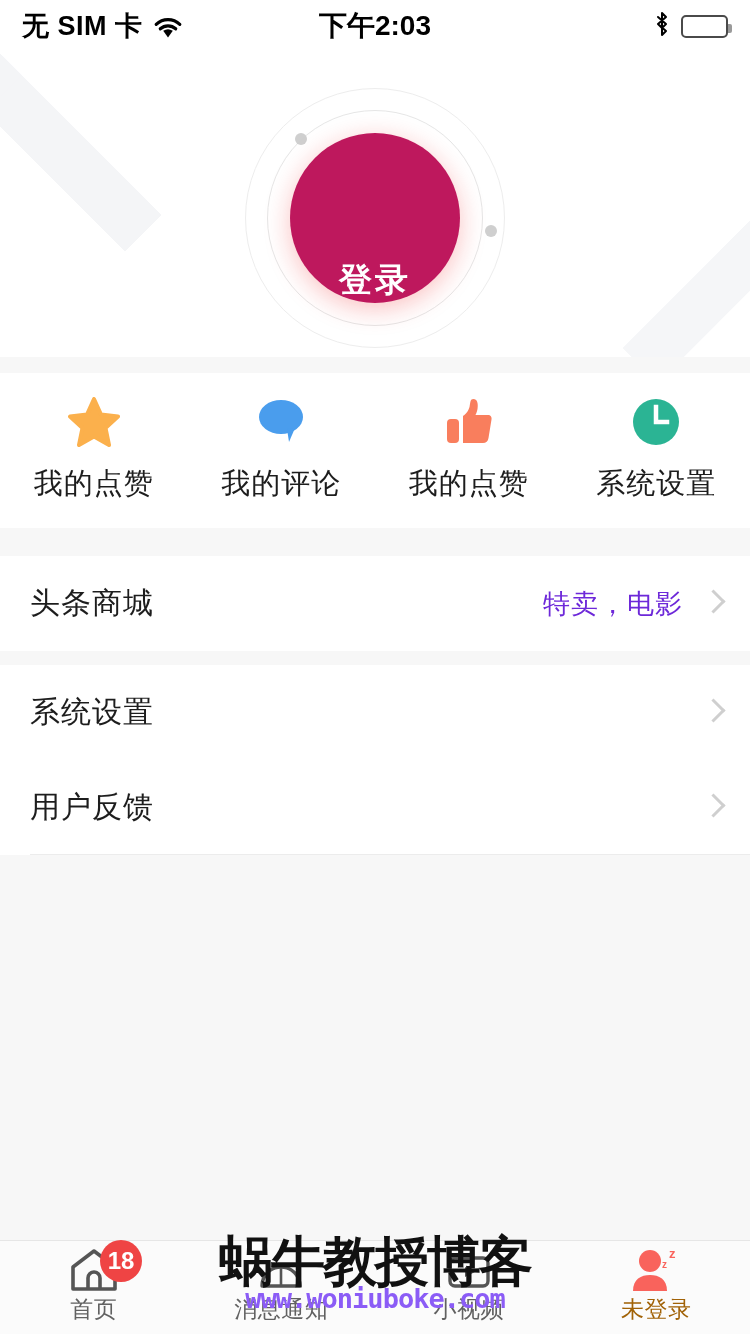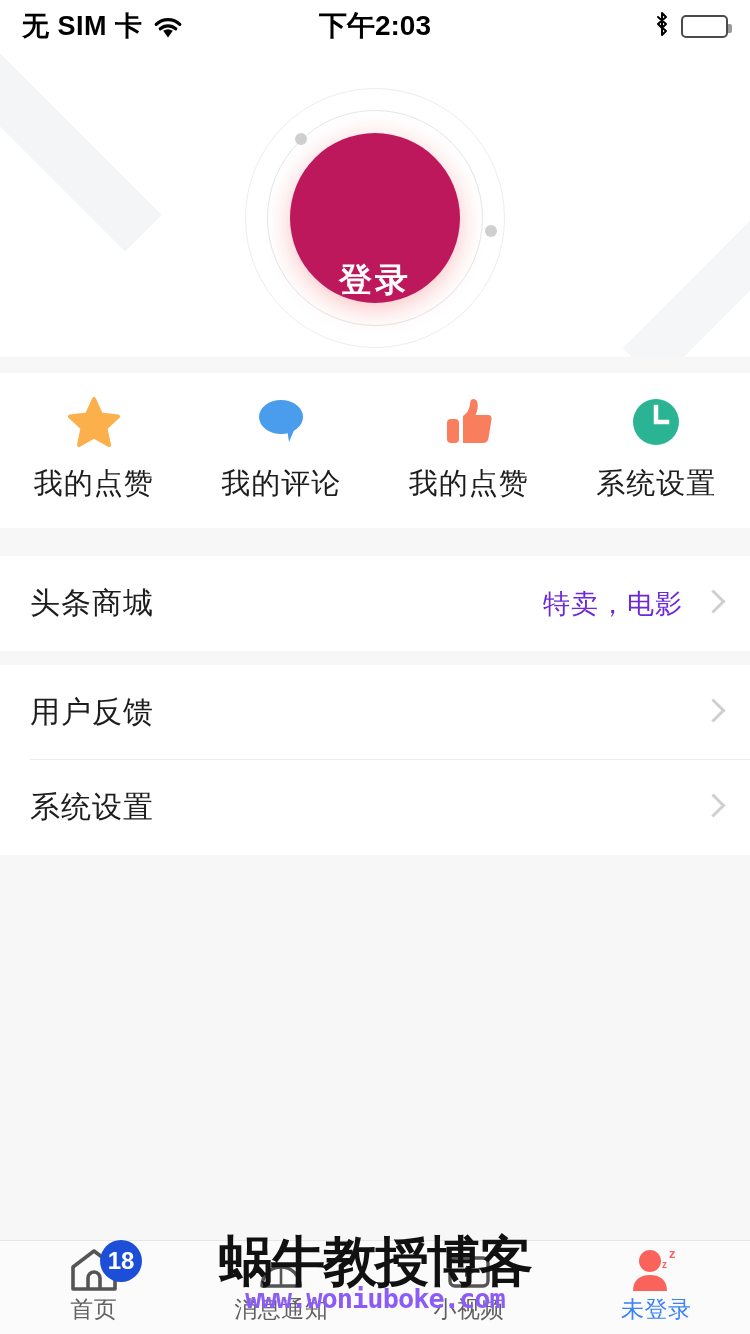--- a/index.html
+++ b/index.html
@@ -171,27 +171,27 @@
     border-top:1px solid #e6e6e6;
     display:flex;
   }
   .tab {
     flex:1; display:flex; flex-direction:column;
     align-items:center; justify-content:center;
     position:relative; cursor:pointer;
   }
   .tab-ico { height:42px; display:flex; align-items:flex-end; justify-content:center; position:relative; }
   .tab-label { font-size:23px; color:#616161; margin-top:2px; letter-spacing:0.5px; }
-  .tab-label.active { color:#3b82f6; }
+  .tab-label.active { color:#a16207; }
   .badge {
     position:absolute;
     top:-10px; left:32px;
     min-width:42px; height:42px; padding:0 8px;
     border-radius:21px;
-    background:#1d4ed8; color:#fff;
+    background:#ef4444; color:#fff;
     font-size:24px; font-weight:600;
     display:flex; align-items:center; justify-content:center;
   }
 
   
   .watermark {
     position:absolute; left:0; right:0; bottom:20px;
     display:flex; flex-direction:column; align-items:center;
     pointer-events:none; z-index:5;
   }
@@ -307,27 +307,27 @@
       <span class="row-title">头条商城</span>
       <span class="row-value">特卖，电影</span>
       <span class="row-arrow"><i class="chevron"></i></span>
     </div>
   </div>
 
   <div class="gap gap-md"></div>
 
   <div class="list-group">
     <div class="row">
+      <span class="row-title">系统设置</span>
+      <span class="row-arrow"><i class="chevron"></i></span>
+    </div>
+    <div class="row">
       <span class="row-title">用户反馈</span>
       <span class="row-arrow"><i class="chevron"></i></span>
       <span class="row-sep"></span>
-    </div>
-    <div class="row">
-      <span class="row-title">系统设置</span>
-      <span class="row-arrow"><i class="chevron"></i></span>
     </div>
   </div>
 
   <div class="filler" style="height:297px;"></div>
 
   <div class="tabbar">
 
     <div class="tab">
       <span class="tab-ico">
         <svg width="52" height="44" viewBox="0 0 52 44">

